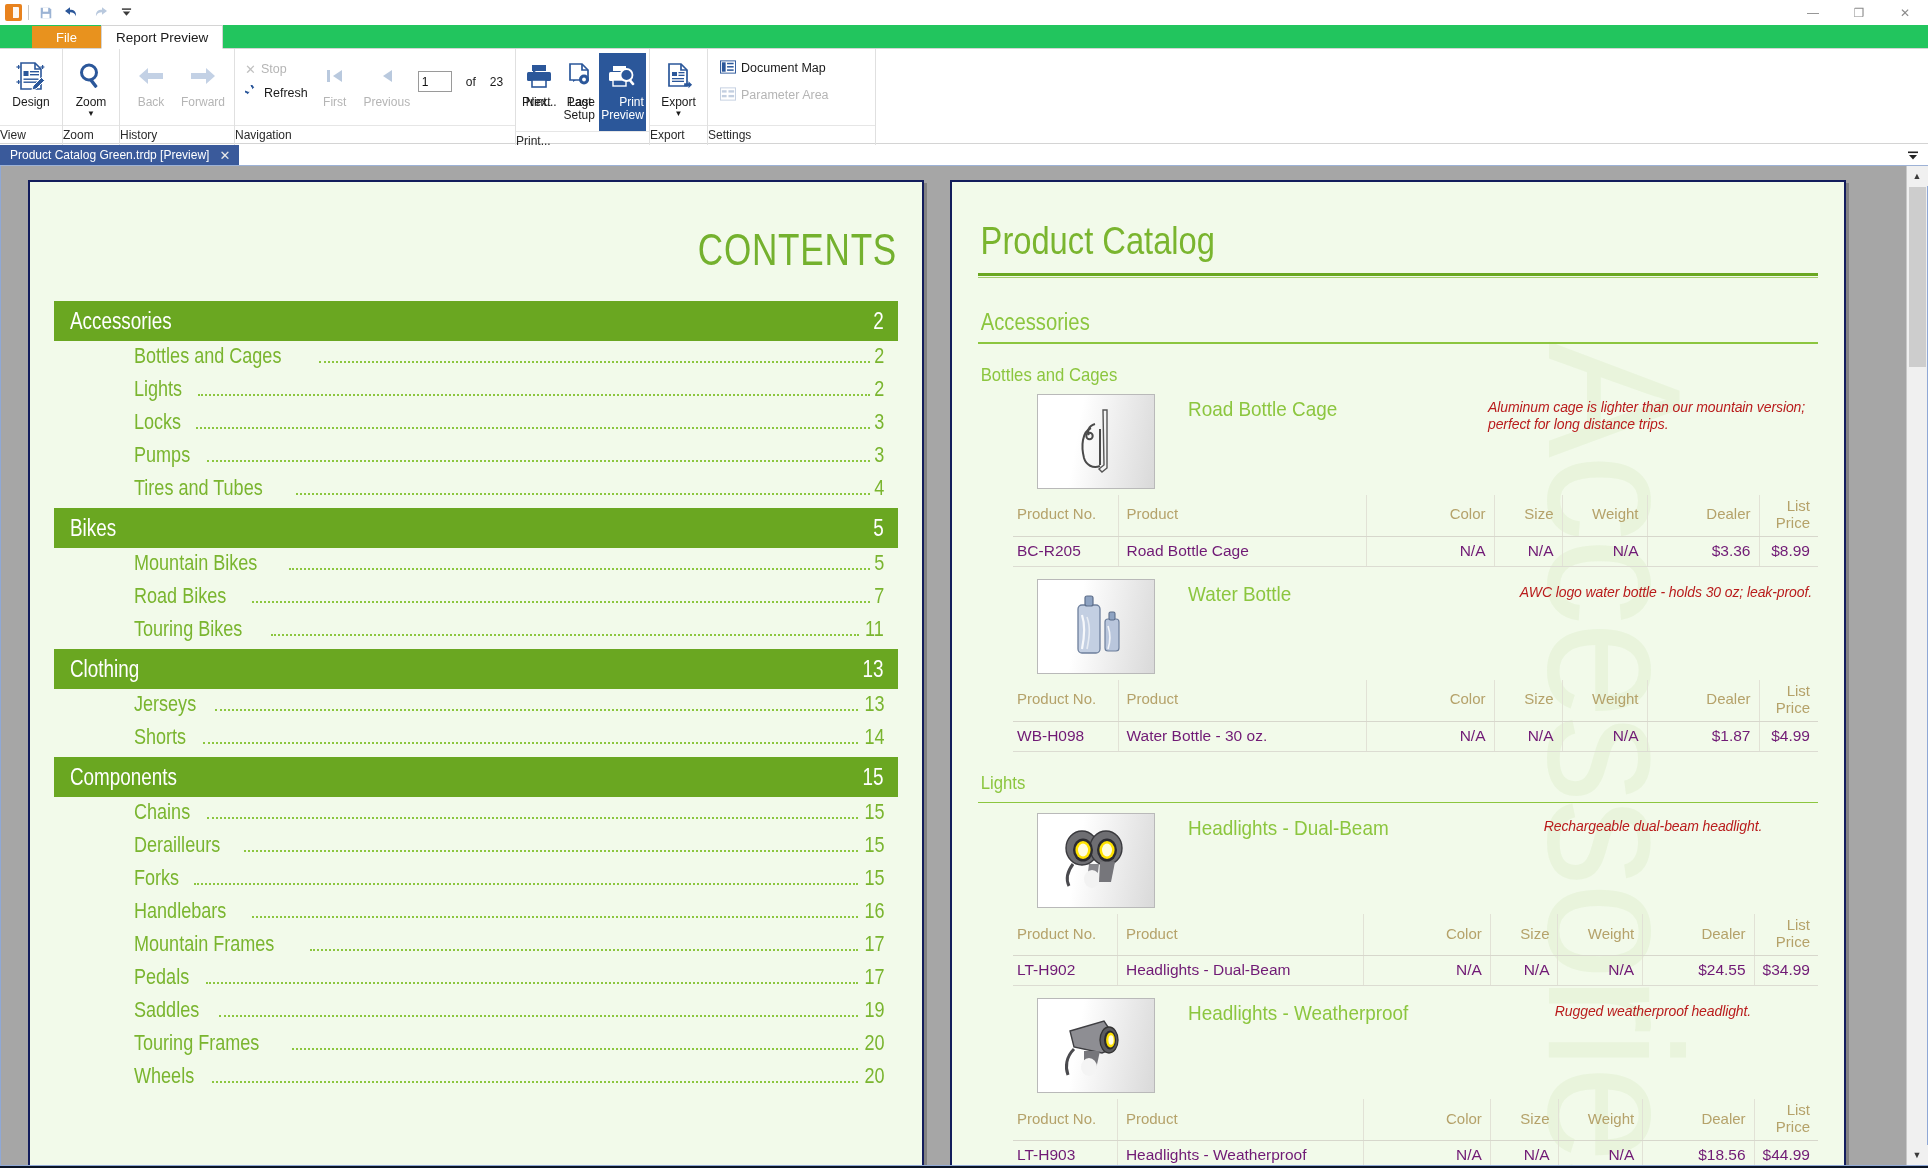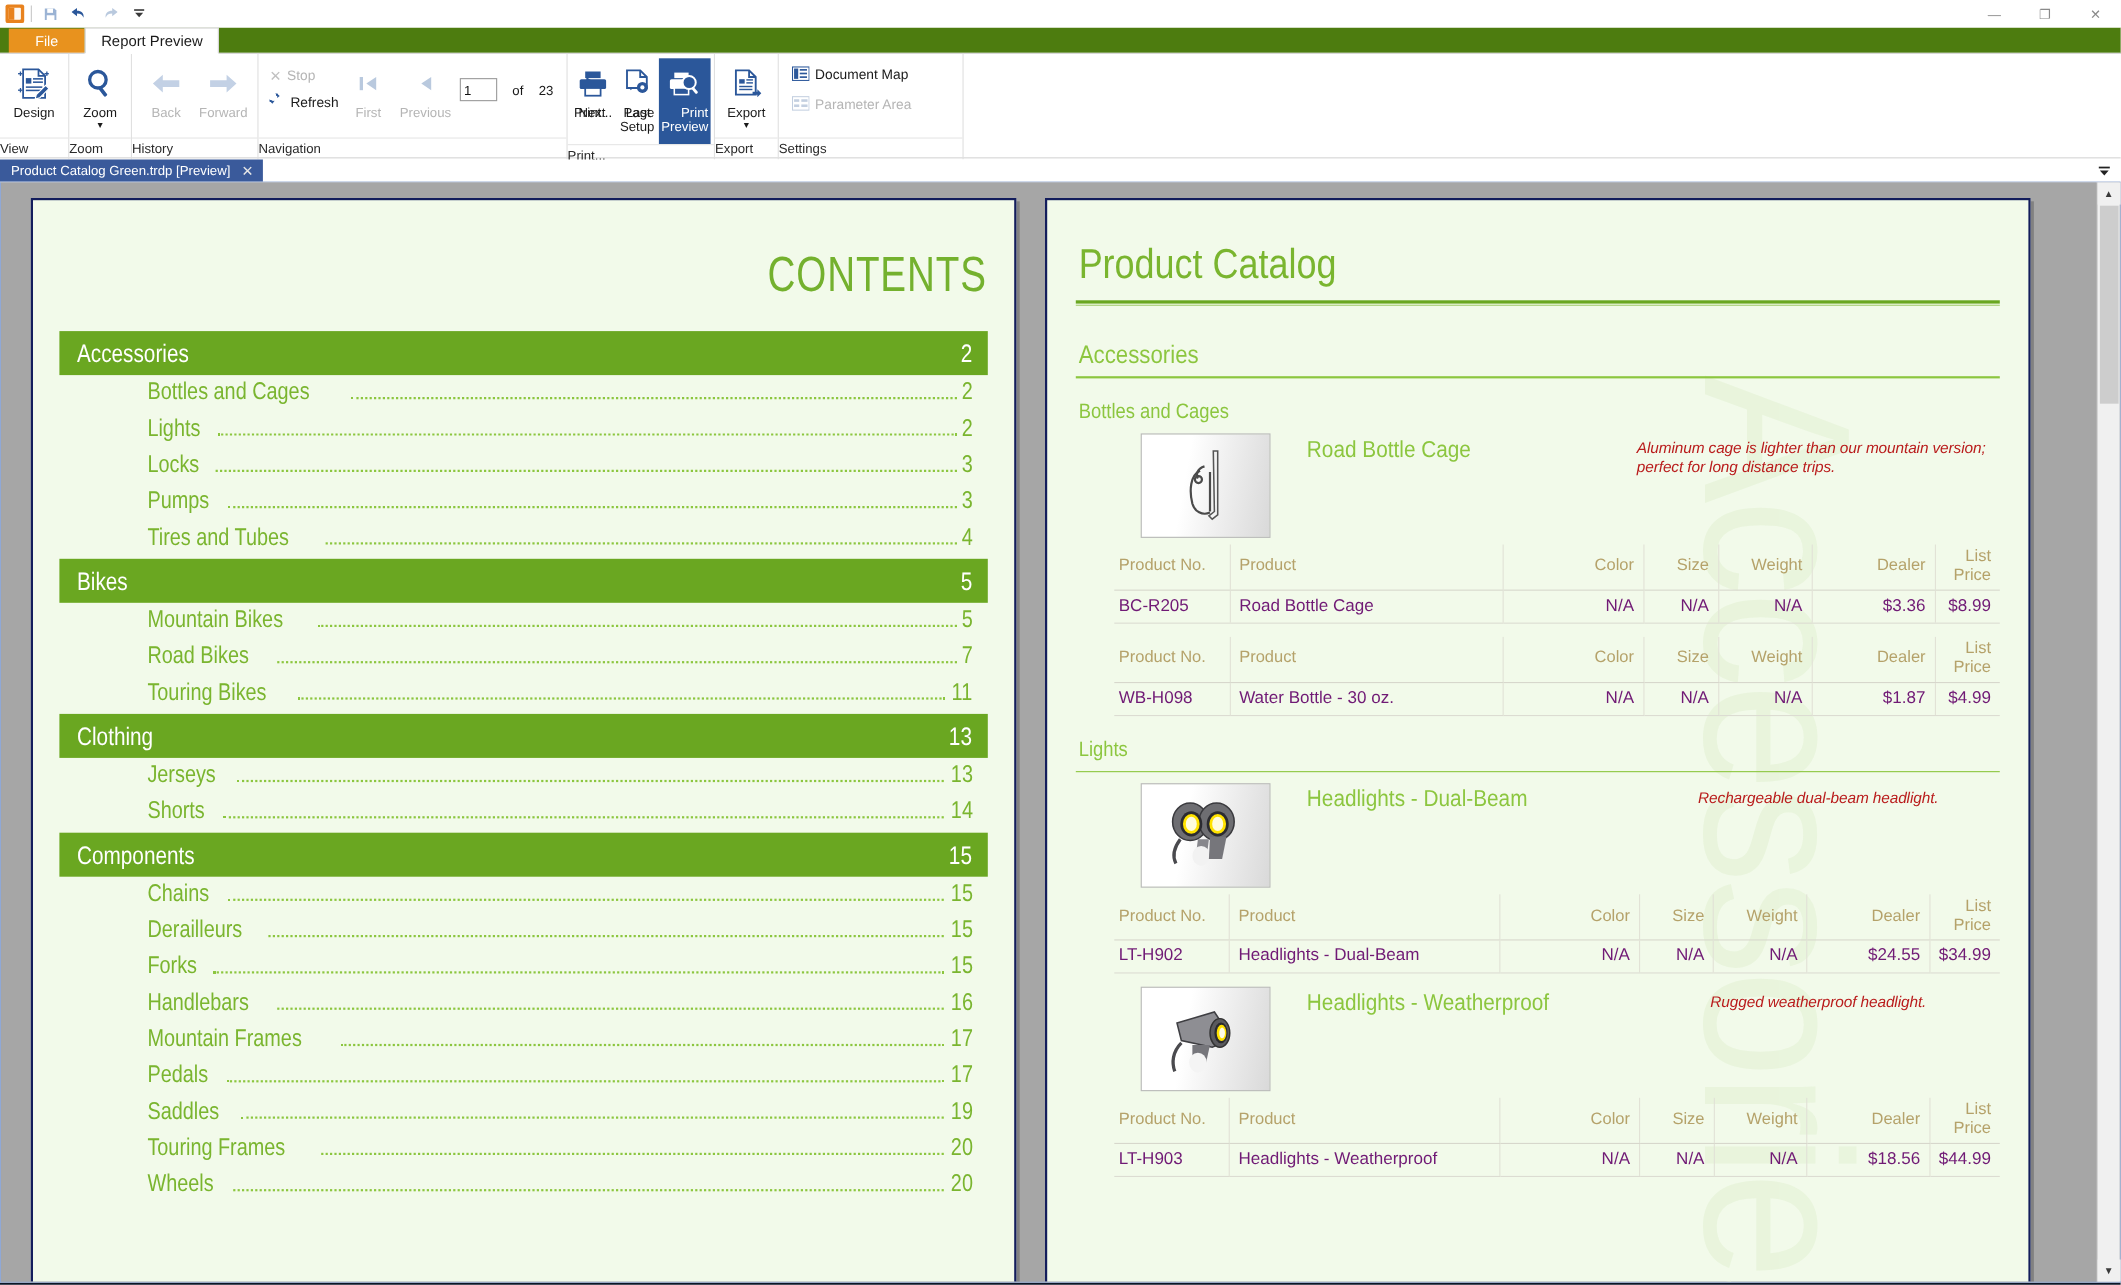--- a/index.html
+++ b/index.html
@@ -37,21 +37,21 @@
     font-size: 12.5px; color: #3a3a3a; pointer-events: none;
   }
   .win-ctrls { position: absolute; right: 0; top: 0; display: flex; height: 25px; }
   .win-btn {
     width: 46px; height: 25px; display: flex; align-items: center; justify-content: center;
     color: #8a8a8a; font-size: 12px;
   }
   .win-btn.close { color:#8a8a8a; }
 
   
-  .ribbon-tabs { height: 24px; display: flex; align-items: flex-end; background: #4d7c0f; }
+  .ribbon-tabs { height: 24px; display: flex; align-items: flex-end; background: #22c55e; padding-left: 24px; }
   .tab-file {
     background: #e8921e; color: #ffffff; font-size: 13px;
     padding: 3px 24px 4px 24px; height: 23px; line-height: 17px;
     margin-left: 8px;
   }
   .tab-item {
     font-size: 13.5px; color: #1a1a1a; padding: 3px 14px 4px 14px; height: 24px; line-height:17px;
     border: 1px solid transparent;
   }
   .tab-item.active {
@@ -675,20 +675,35 @@
                 <td class="r">N/A</td>
                 <td class="r">N/A</td>
                 <td class="r">$3.36</td>
                 <td class="r">$8.99</td>
               </tr>
             </tbody>
           </table>
         </div>
 
         <div class="prod">
+          <div class="prod-top">
+            <div class="prod-img">
+              <svg width="72" height="78" viewBox="0 0 72 78">
+                <rect x="18" y="18" width="22" height="48" rx="4" fill="#c3cfe2" stroke="#6d7f9c" stroke-width="1.3"></rect>
+                <rect x="25" y="9" width="8" height="10" rx="2" fill="#8ea3c2" stroke="#5d6e8a" stroke-width="1.2"></rect>
+                <path d="M22 28 C26 40 24 52 22 62" stroke="#ffffff" stroke-width="2.2" fill="none" opacity=".85"></path>
+                <path d="M27 30 C31 41 29 52 27 62" stroke="#ffffff" stroke-width="1.6" fill="none" opacity=".6"></path>
+                <rect x="45" y="32" width="14" height="32" rx="3" fill="#b9c6dc" stroke="#6d7f9c" stroke-width="1.2"></rect>
+                <rect x="49" y="25" width="6" height="8" rx="1.6" fill="#8ea3c2" stroke="#5d6e8a" stroke-width="1.1"></rect>
+                <path d="M48 39 C51 48 50 56 48 62" stroke="#ffffff" stroke-width="1.6" fill="none" opacity=".8"></path>
+              </svg>
+            </div>
+            <div class="prod-name">Water Bottle</div>
+            <div class="prod-desc" style="text-align:right;padding-right:6px;">AWC logo water bottle - holds 30 oz; leak-proof.</div>
+          </div>
           <table class="ptab">
             <thead>
               <tr>
                 <th style="width:105px">Product No.</th>
                 <th style="width:248px">Product</th>
                 <th class="r" style="width:128px">Color</th>
                 <th class="r" style="width:68px">Size</th>
                 <th class="r" style="width:85px">Weight</th>
                 <th class="r" style="width:112px">Dealer</th>
                 <th class="r">List Price</th>

